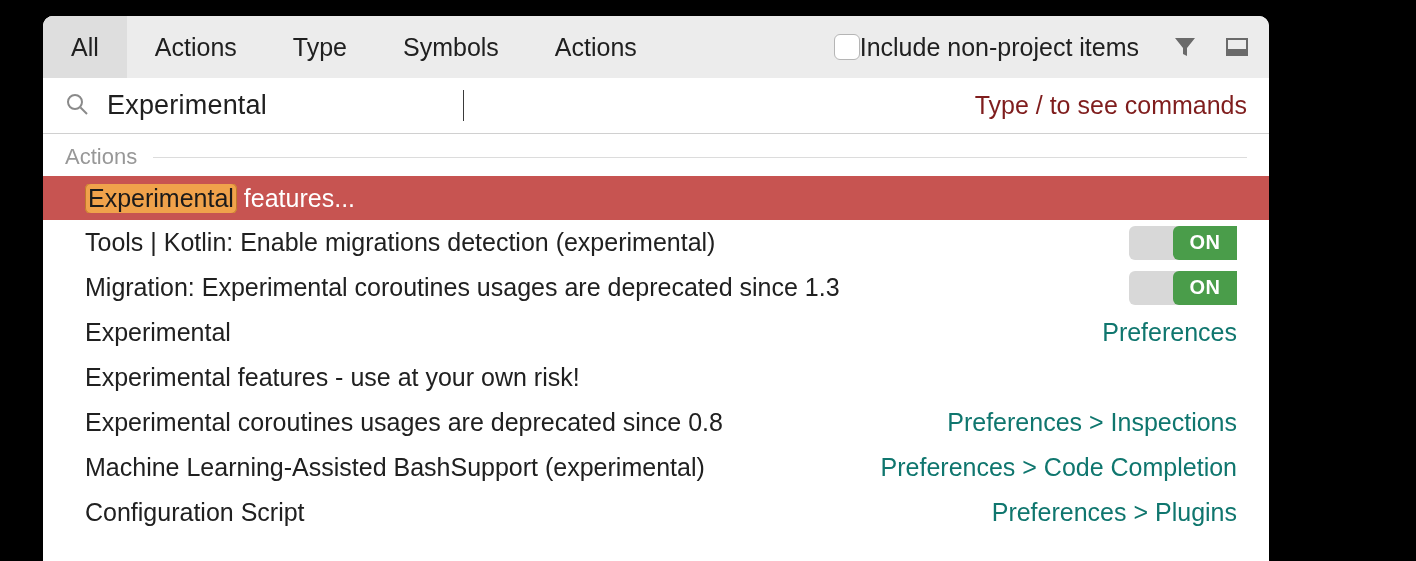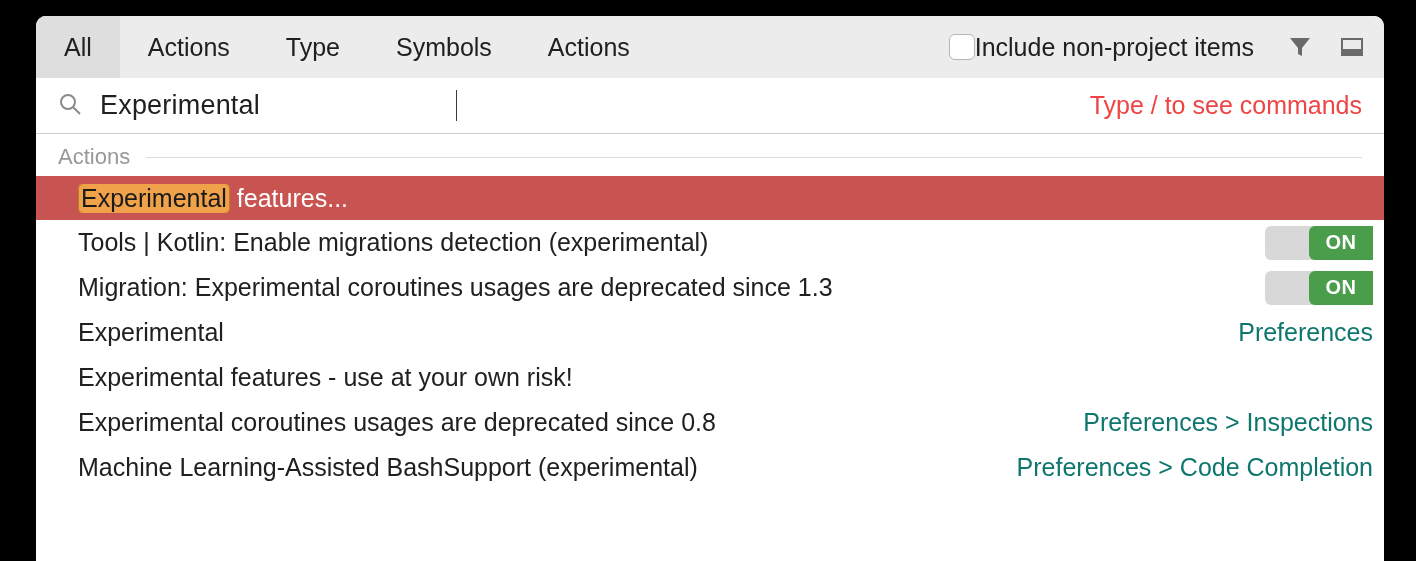--- a/index.html
+++ b/index.html
@@ -1,21 +1,21 @@
 <!DOCTYPE html>
 <html><head>
 <meta charset="utf-8">
 <style>
   * { box-sizing: border-box; margin: 0; padding: 0; }
   html, body { width: 1416px; height: 561px; overflow: hidden; font-family: -apple-system, "Helvetica Neue", Arial, sans-serif; background: #000; }
   .window {
     position: absolute;
     top: 16px;
-    left: 36px;
-    width: 1348px;
+    left: 43px;
+    width: 1226px;
     height: 545px;
     background: #fff;
     border-top-left-radius: 10px;
     border-top-right-radius: 10px;
     overflow: hidden;
     box-shadow: 0 0 0 1px rgba(0,0,0,0.1);
   }
   .tabbar {
     display: flex;
     align-items: center;
@@ -77,36 +77,36 @@
     font-family: inherit;
     letter-spacing: 0.2px;
     border-right: 1.5px solid #3a3a3a;
     padding-right: 2px;
     width: 0;
     max-width: fit-content;
   }
   .search-input-wrap { flex: 1; display: flex; }
   .hint {
     font-size: 25px;
-    color: #ef4444;
+    color: #7f1d1d;
     white-space: nowrap;
   }
   .section-label {
     display: flex;
     align-items: center;
     padding: 10px 22px 6px 22px;
     font-size: 22px;
     color: #989898;
     gap: 16px;
   }
   .section-label .line { flex: 1; height: 1px; background: #dcdcdc; }
   .row {
     display: flex;
     align-items: center;
-    padding: 0 11px 0 42px;
+    padding: 0 32px 0 42px;
     height: 45px;
     font-size: 25px;
     color: #202020;
   }
   .row .left { flex: 1; white-space: nowrap; overflow: hidden; text-overflow: ellipsis; }
   .row .right { color: #0f766e; font-size: 25px; white-space: nowrap; }
   .row.selected {
     background: #c75451;
     color: #fff;
     height: 44px;
@@ -221,14 +221,18 @@
   <div class="row">
     <div class="left">Experimental coroutines usages are deprecated since 0.8</div>
     <div class="right">Preferences &gt; Inspections</div>
   </div>
 
   <div class="row">
     <div class="left">Machine Learning-Assisted BashSupport (experimental)</div>
     <div class="right">Preferences &gt; Code Completion</div>
   </div>
 
+  <div class="row">
+    <div class="left">Configuration Script</div>
+    <div class="right">Preferences &gt; Plugins</div>
+  </div>
 
 </div>
 
 </body></html>

